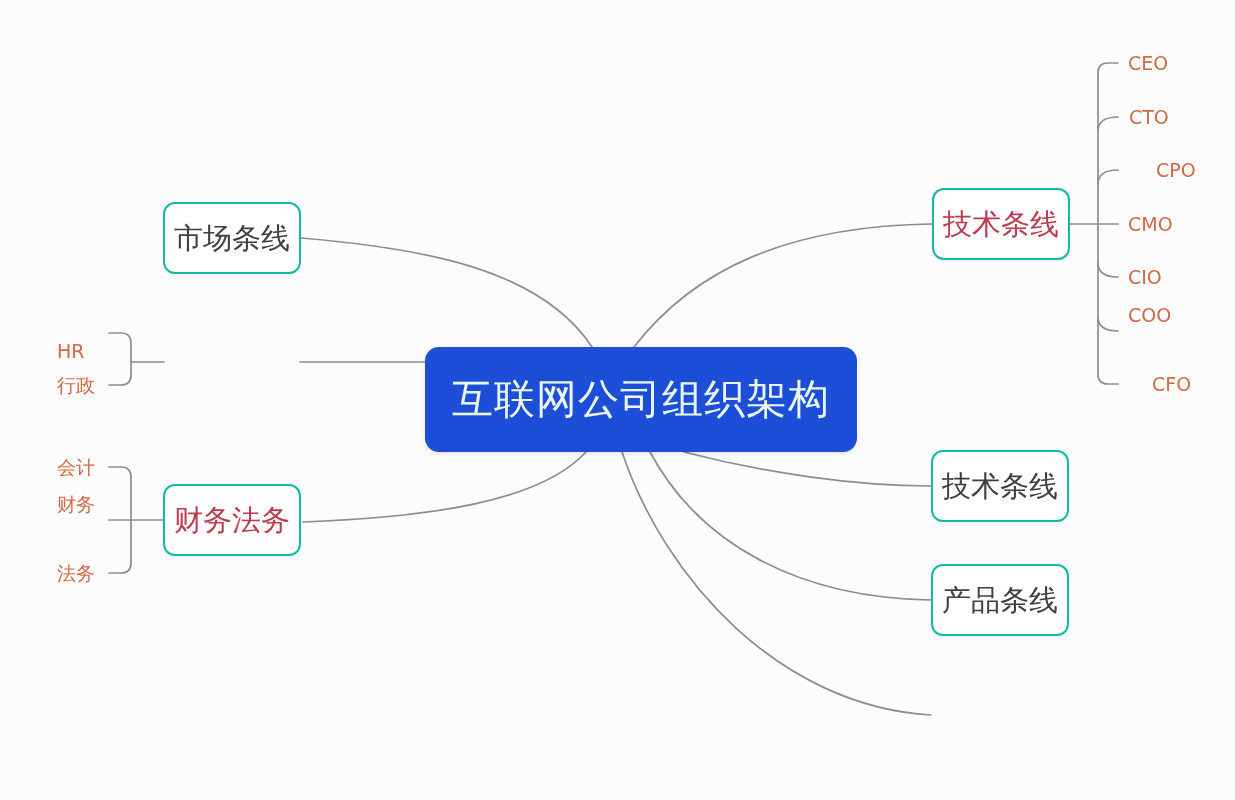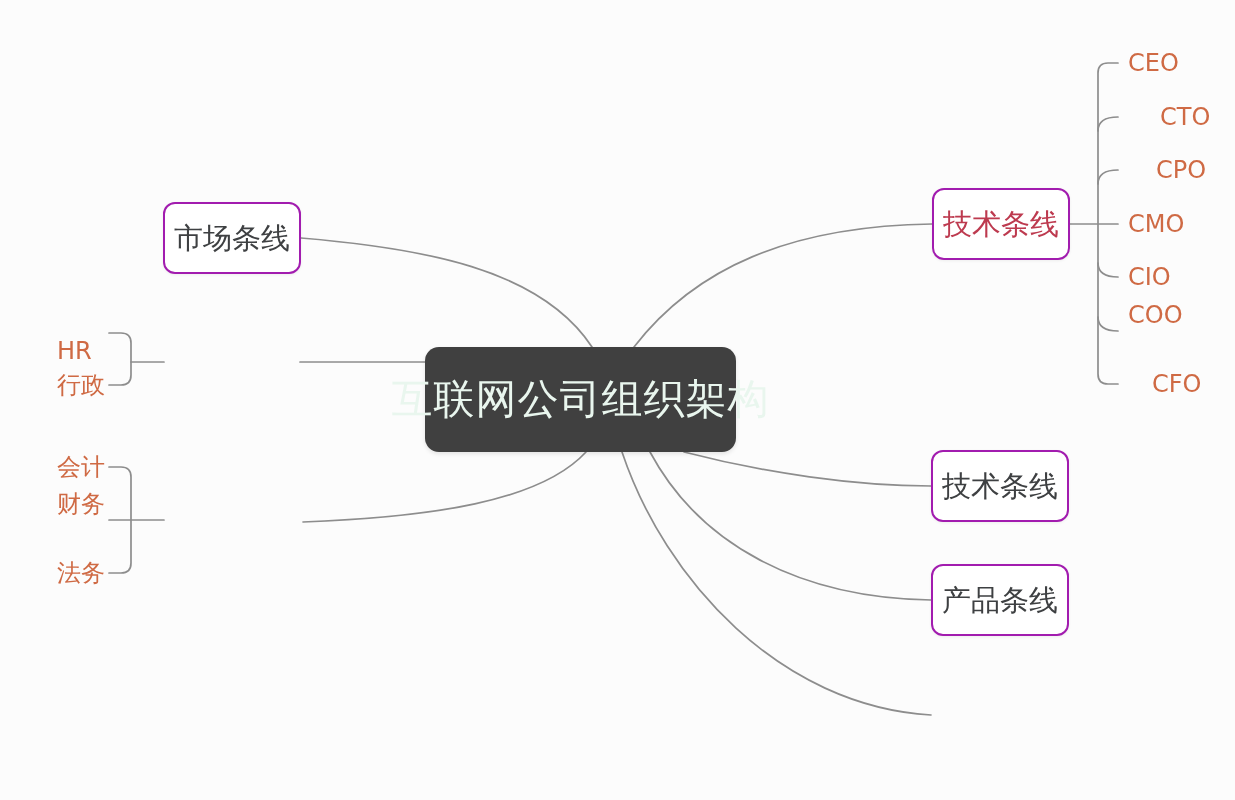--- a/index.html
+++ b/index.html
@@ -4,38 +4,38 @@
 <style>
   html,body{margin:0;padding:0;background:#fcfcfc;}
   .canvas{
     position:relative;width:1235px;height:800px;background:#fcfcfc;
     overflow:hidden;font-family:"DejaVu Sans","Liberation Sans",sans-serif;
   }
   svg.links{position:absolute;left:0;top:0;pointer-events:none;}
   svg.links path{fill:none;stroke:#8d8d8d;stroke-width:1.7;stroke-linecap:round;}
   .topic{
     position:absolute;width:138px;height:72px;background:#ffffff;
-    border:2px solid #a21caf;border-radius:12px;
+    border:2px solid #14b8a6;border-radius:12px;
     display:flex;align-items:center;justify-content:center;
     box-shadow:0 1px 3px rgba(0,0,0,0.06);box-sizing:border-box;
   }
   .topic .tlabel{font-size:29px;line-height:1;white-space:nowrap;}
   .topic.dark .tlabel{color:#3e4042;}
   .topic.red .tlabel{color:#bd3a4f;}
   .center-topic{
-    position:absolute;left:425px;top:347px;width:311px;height:105px;
-    background:#404040;border-radius:14px;
+    position:absolute;left:425px;top:347px;width:432px;height:105px;
+    background:#1d4ed8;border-radius:14px;
     display:flex;align-items:center;justify-content:center;
     box-shadow:0 2px 4px rgba(0,0,0,0.10);box-sizing:border-box;
   }
   .center-topic .clabel{
     color:#e9f6ee;font-size:41px;line-height:1;white-space:nowrap;letter-spacing:1px;
   }
   .child{
-    position:absolute;height:30px;line-height:30px;font-size:24px;
+    position:absolute;height:30px;line-height:30px;font-size:19px;
     color:#cf6a44;white-space:nowrap;
   }
 </style>
 </head>
 <body>
 
 <div class="canvas">
 
   <svg class="links" width="1235" height="800" viewBox="0 0 1235 800">
 
@@ -61,39 +61,42 @@
     <path d="M1070 224 L1118 224"></path>
   </svg>
 
   <div class="center-topic">
     <span class="clabel">互联网公司组织架构</span>
   </div>
 
   <div class="topic dark" style="left:163px;top:202px">
     <span class="tlabel">市场条线</span>
   </div>
+  <div class="topic red" style="left:163px;top:484px">
+    <span class="tlabel">财务法务</span>
+  </div>
 
   <div class="topic red" style="left:932px;top:188px">
     <span class="tlabel">技术条线</span>
   </div>
   <div class="topic dark" style="left:931px;top:564px">
     <span class="tlabel">产品条线</span>
   </div>
   <div class="topic dark" style="left:931px;top:450px">
     <span class="tlabel">技术条线</span>
   </div>
 
   <span class="child" style="left:57px;top:336px">HR</span>
   <span class="child" style="left:57px;top:370px">行政</span>
 
   <span class="child" style="left:57px;top:452px">会计</span>
   <span class="child" style="left:57px;top:489px">财务</span>
   <span class="child" style="left:57px;top:558px">法务</span>
 
   <span class="child" style="left:1128px;top:48px">CEO</span>
-  <span class="child" style="left:1160px;top:102px">CTO</span>
+  <span class="child" style="left:1129px;top:102px">CTO</span>
   <span class="child" style="left:1156px;top:155px">CPO</span>
   <span class="child" style="left:1128px;top:209px">CMO</span>
   <span class="child" style="left:1128px;top:262px">CIO</span>
   <span class="child" style="left:1128px;top:300px">COO</span>
   <span class="child" style="left:1152px;top:369px">CFO</span>
 
 </div>
 
 </body></html>

